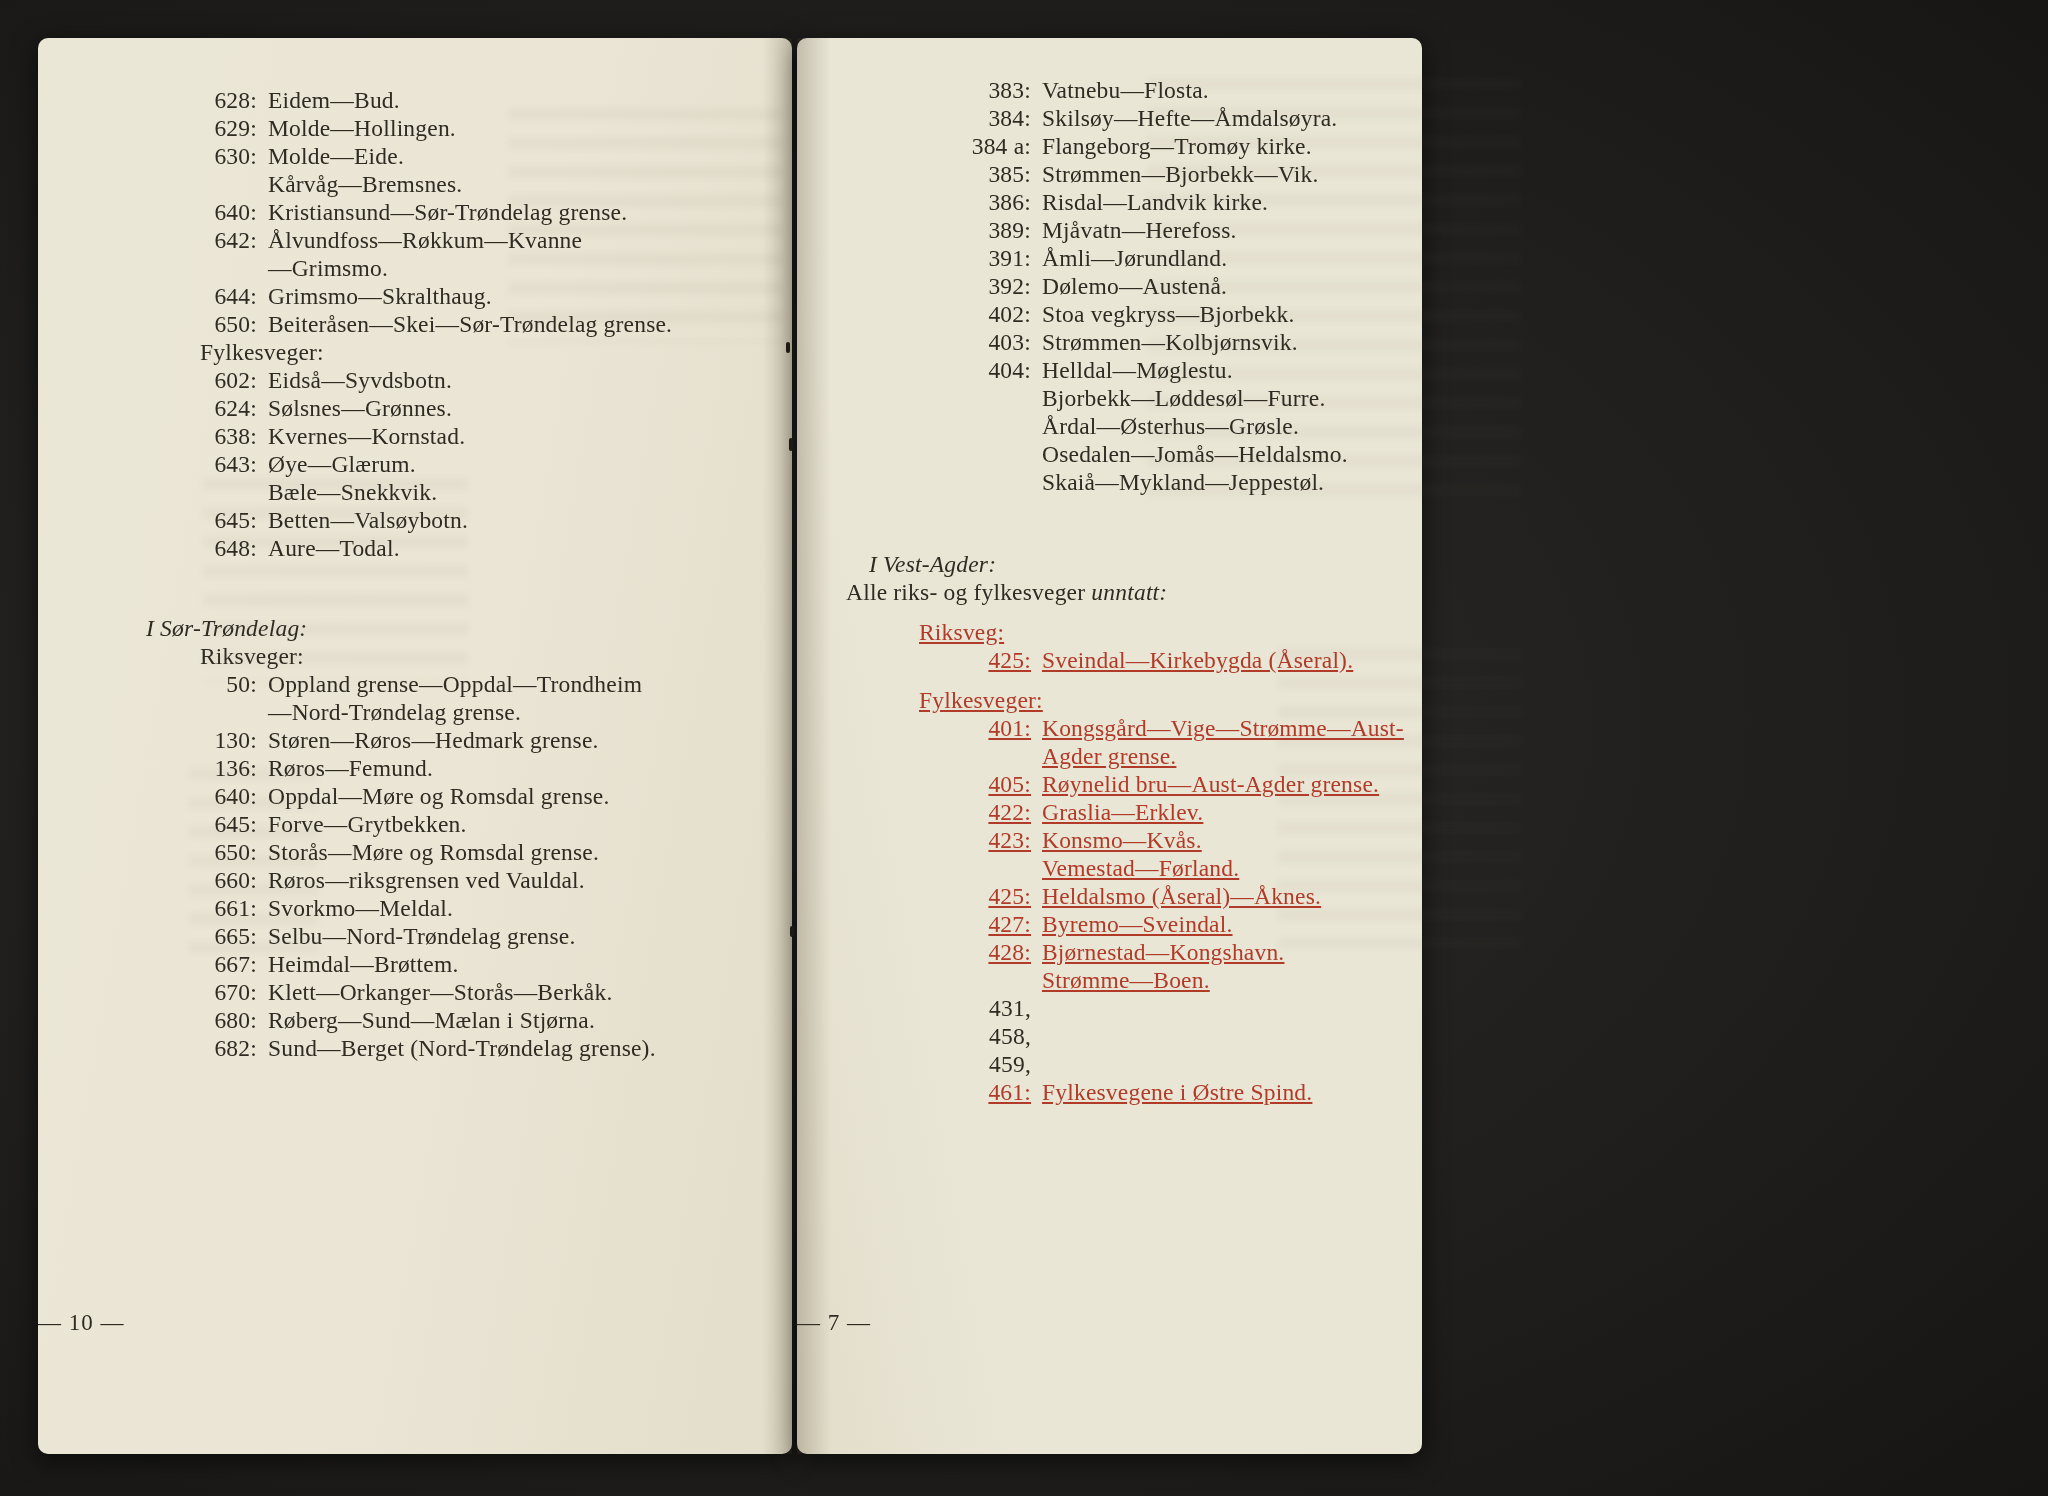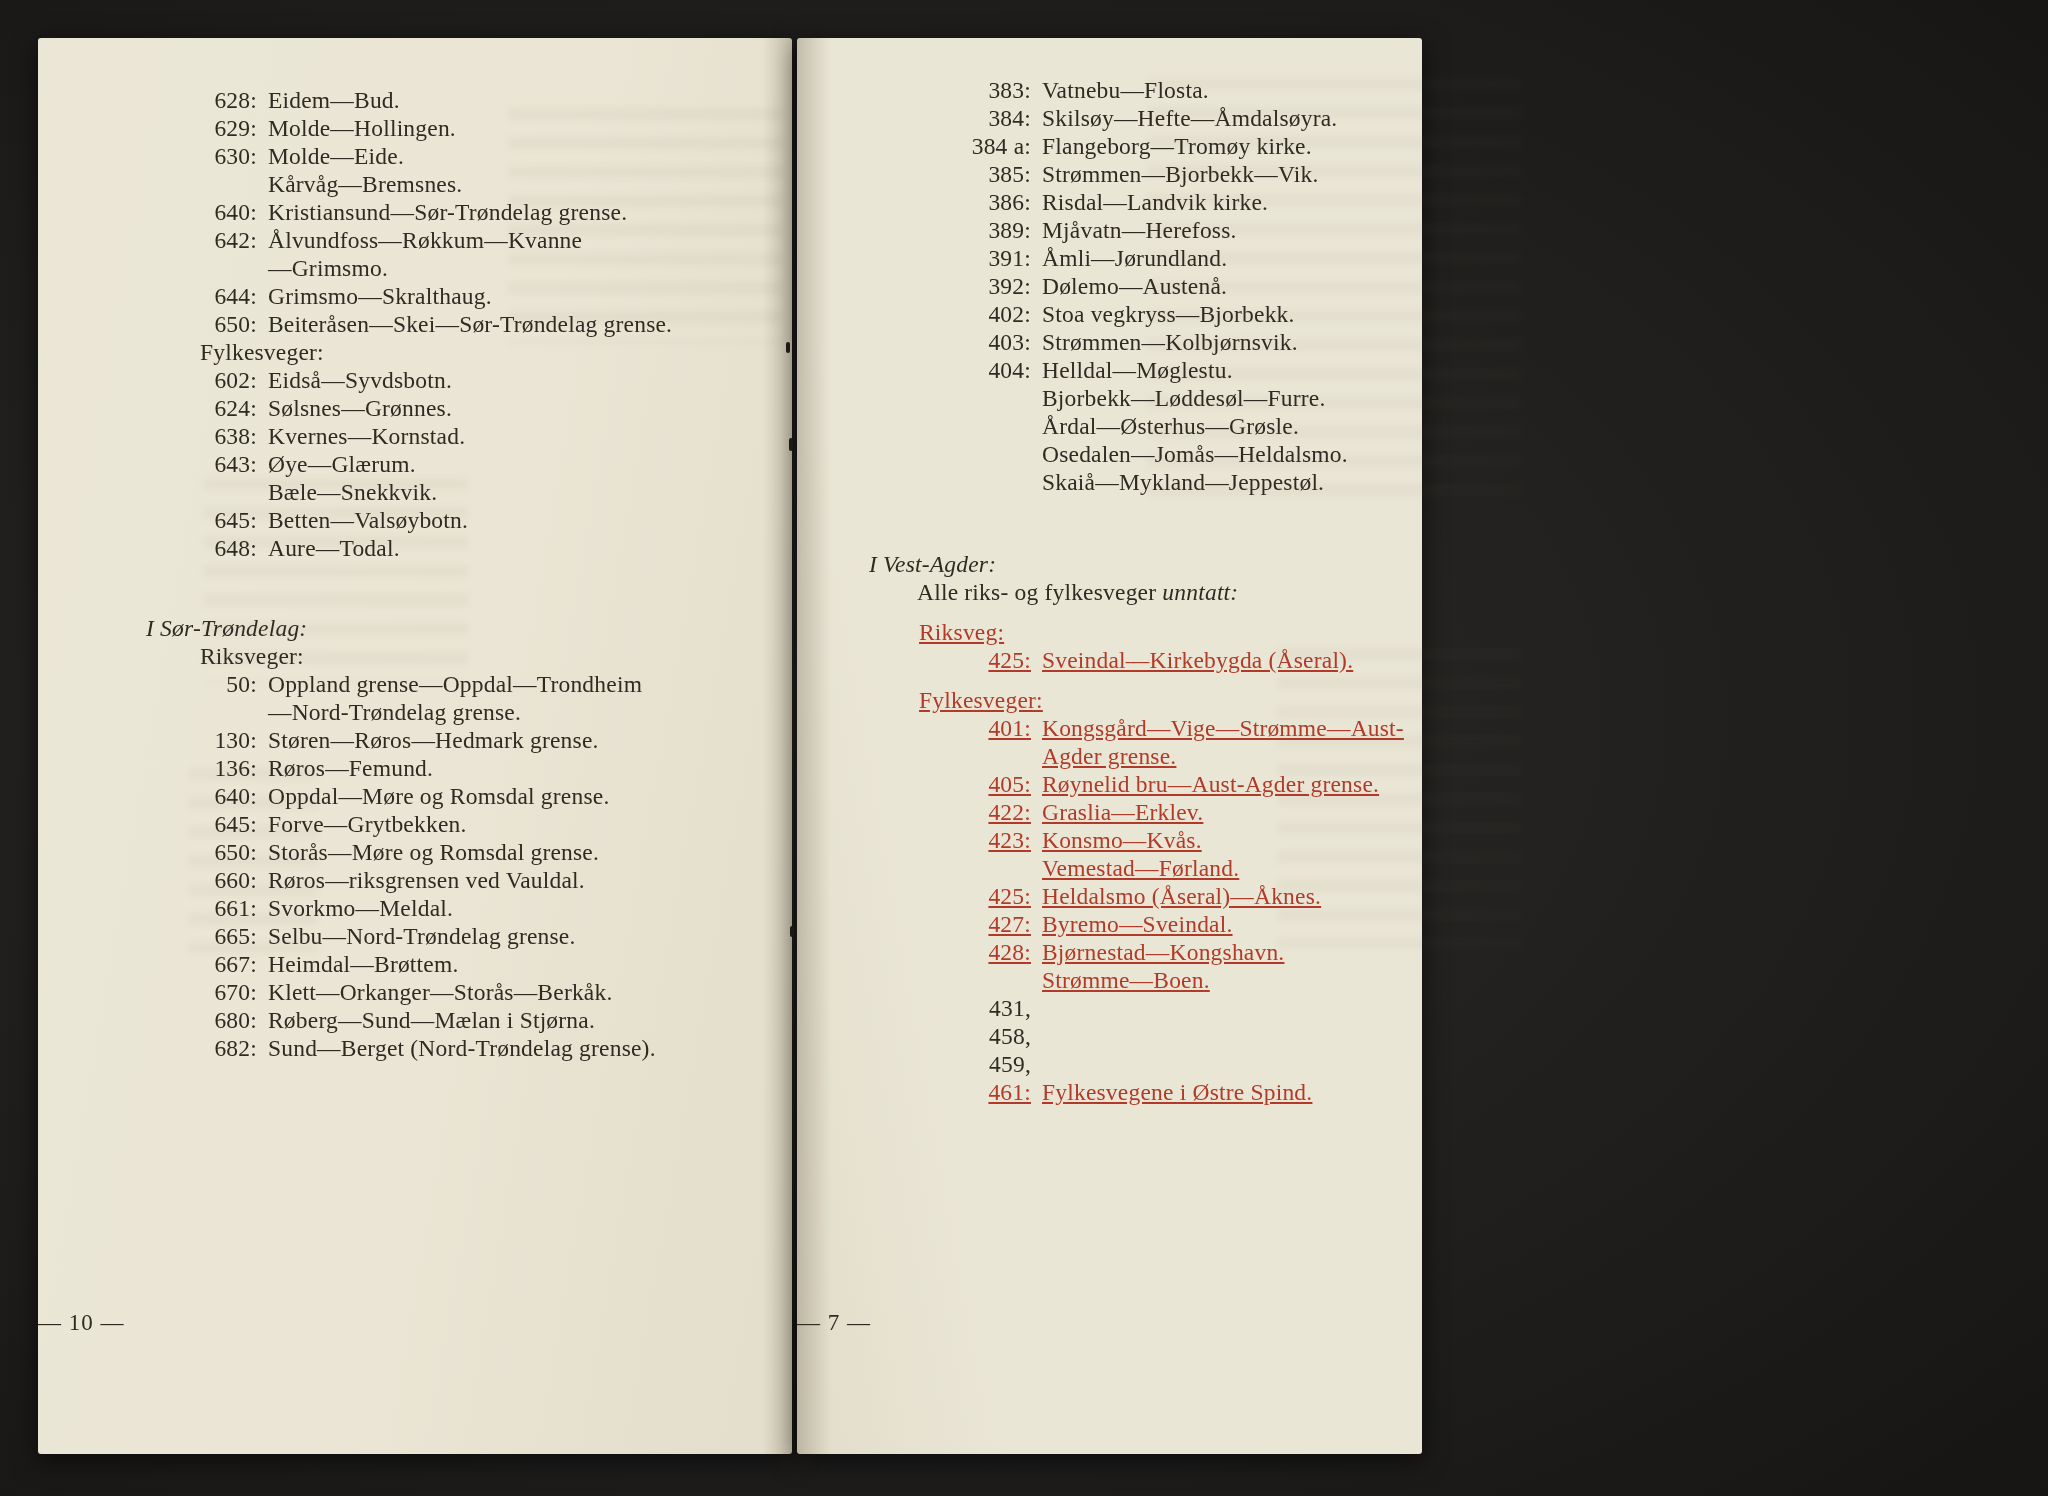--- a/index.html
+++ b/index.html
@@ -3,21 +3,21 @@
 <meta charset="utf-8">
 <style>
   html,body{margin:0;padding:0;}
   body{
     width:2048px;height:1496px;position:relative;overflow:hidden;
     background:radial-gradient(ellipse at 42% 48%, #2b2a28 0%, #1d1c1b 70%, #161514 100%);
     font-family:"Liberation Serif","DejaVu Serif",serif;
   }
   .scene{position:absolute;inset:0;}
   .page{
-    position:absolute;top:38px;height:1416px;color:#2f2b22;border-radius:3px;
+    position:absolute;top:38px;height:1416px;color:#2f2b22;border-radius:10px;
     box-shadow:0 6px 26px rgba(0,0,0,.6);
   }
   .page-left{
     left:38px;width:754px;--numw:230px;
     background:linear-gradient(100deg,#ebe7d7 0%,#eae5d4 55%,#e3decb 100%);
   }
   .page-right{
     left:797px;width:625px;--numw:245px;
     background:linear-gradient(80deg,#e2ddca 0%,#eae6d6 25%,#eae6d5 100%);
   }
@@ -35,21 +35,21 @@
   .page-left .content{padding-top:48px;}
   .page-right .content{padding-top:38px;}
   .line{display:flex;line-height:28px;font-size:23.5px;letter-spacing:.2px;}
   .num{flex:0 0 var(--numw);text-align:right;padding-right:11px;box-sizing:border-box;white-space:nowrap;}
   .txt{flex:1;white-space:nowrap;}
   .header,.section,.mixed{display:block;white-space:nowrap;}
   .page-left .header{margin-left:162px;}
   .page-left .section{margin-left:108px;font-style:italic;}
   .page-right .header{margin-left:122px;}
   .page-right .section{margin-left:72px;font-style:italic;}
-  .page-right .mixed{margin-left:120px;}
+  .page-right .mixed{margin-left:49px;}
   .red{color:#b13a29;text-decoration:underline;}
   .gap{width:100%;}
   .page-num{
     position:absolute;bottom:118px;left:0;width:100%;text-align:left;
     font-size:23px;z-index:2;letter-spacing:1px;
   }
   
   .ghost{
     position:absolute;z-index:1;filter:blur(3px);opacity:.5;pointer-events:none;
     background:repeating-linear-gradient(to bottom,

